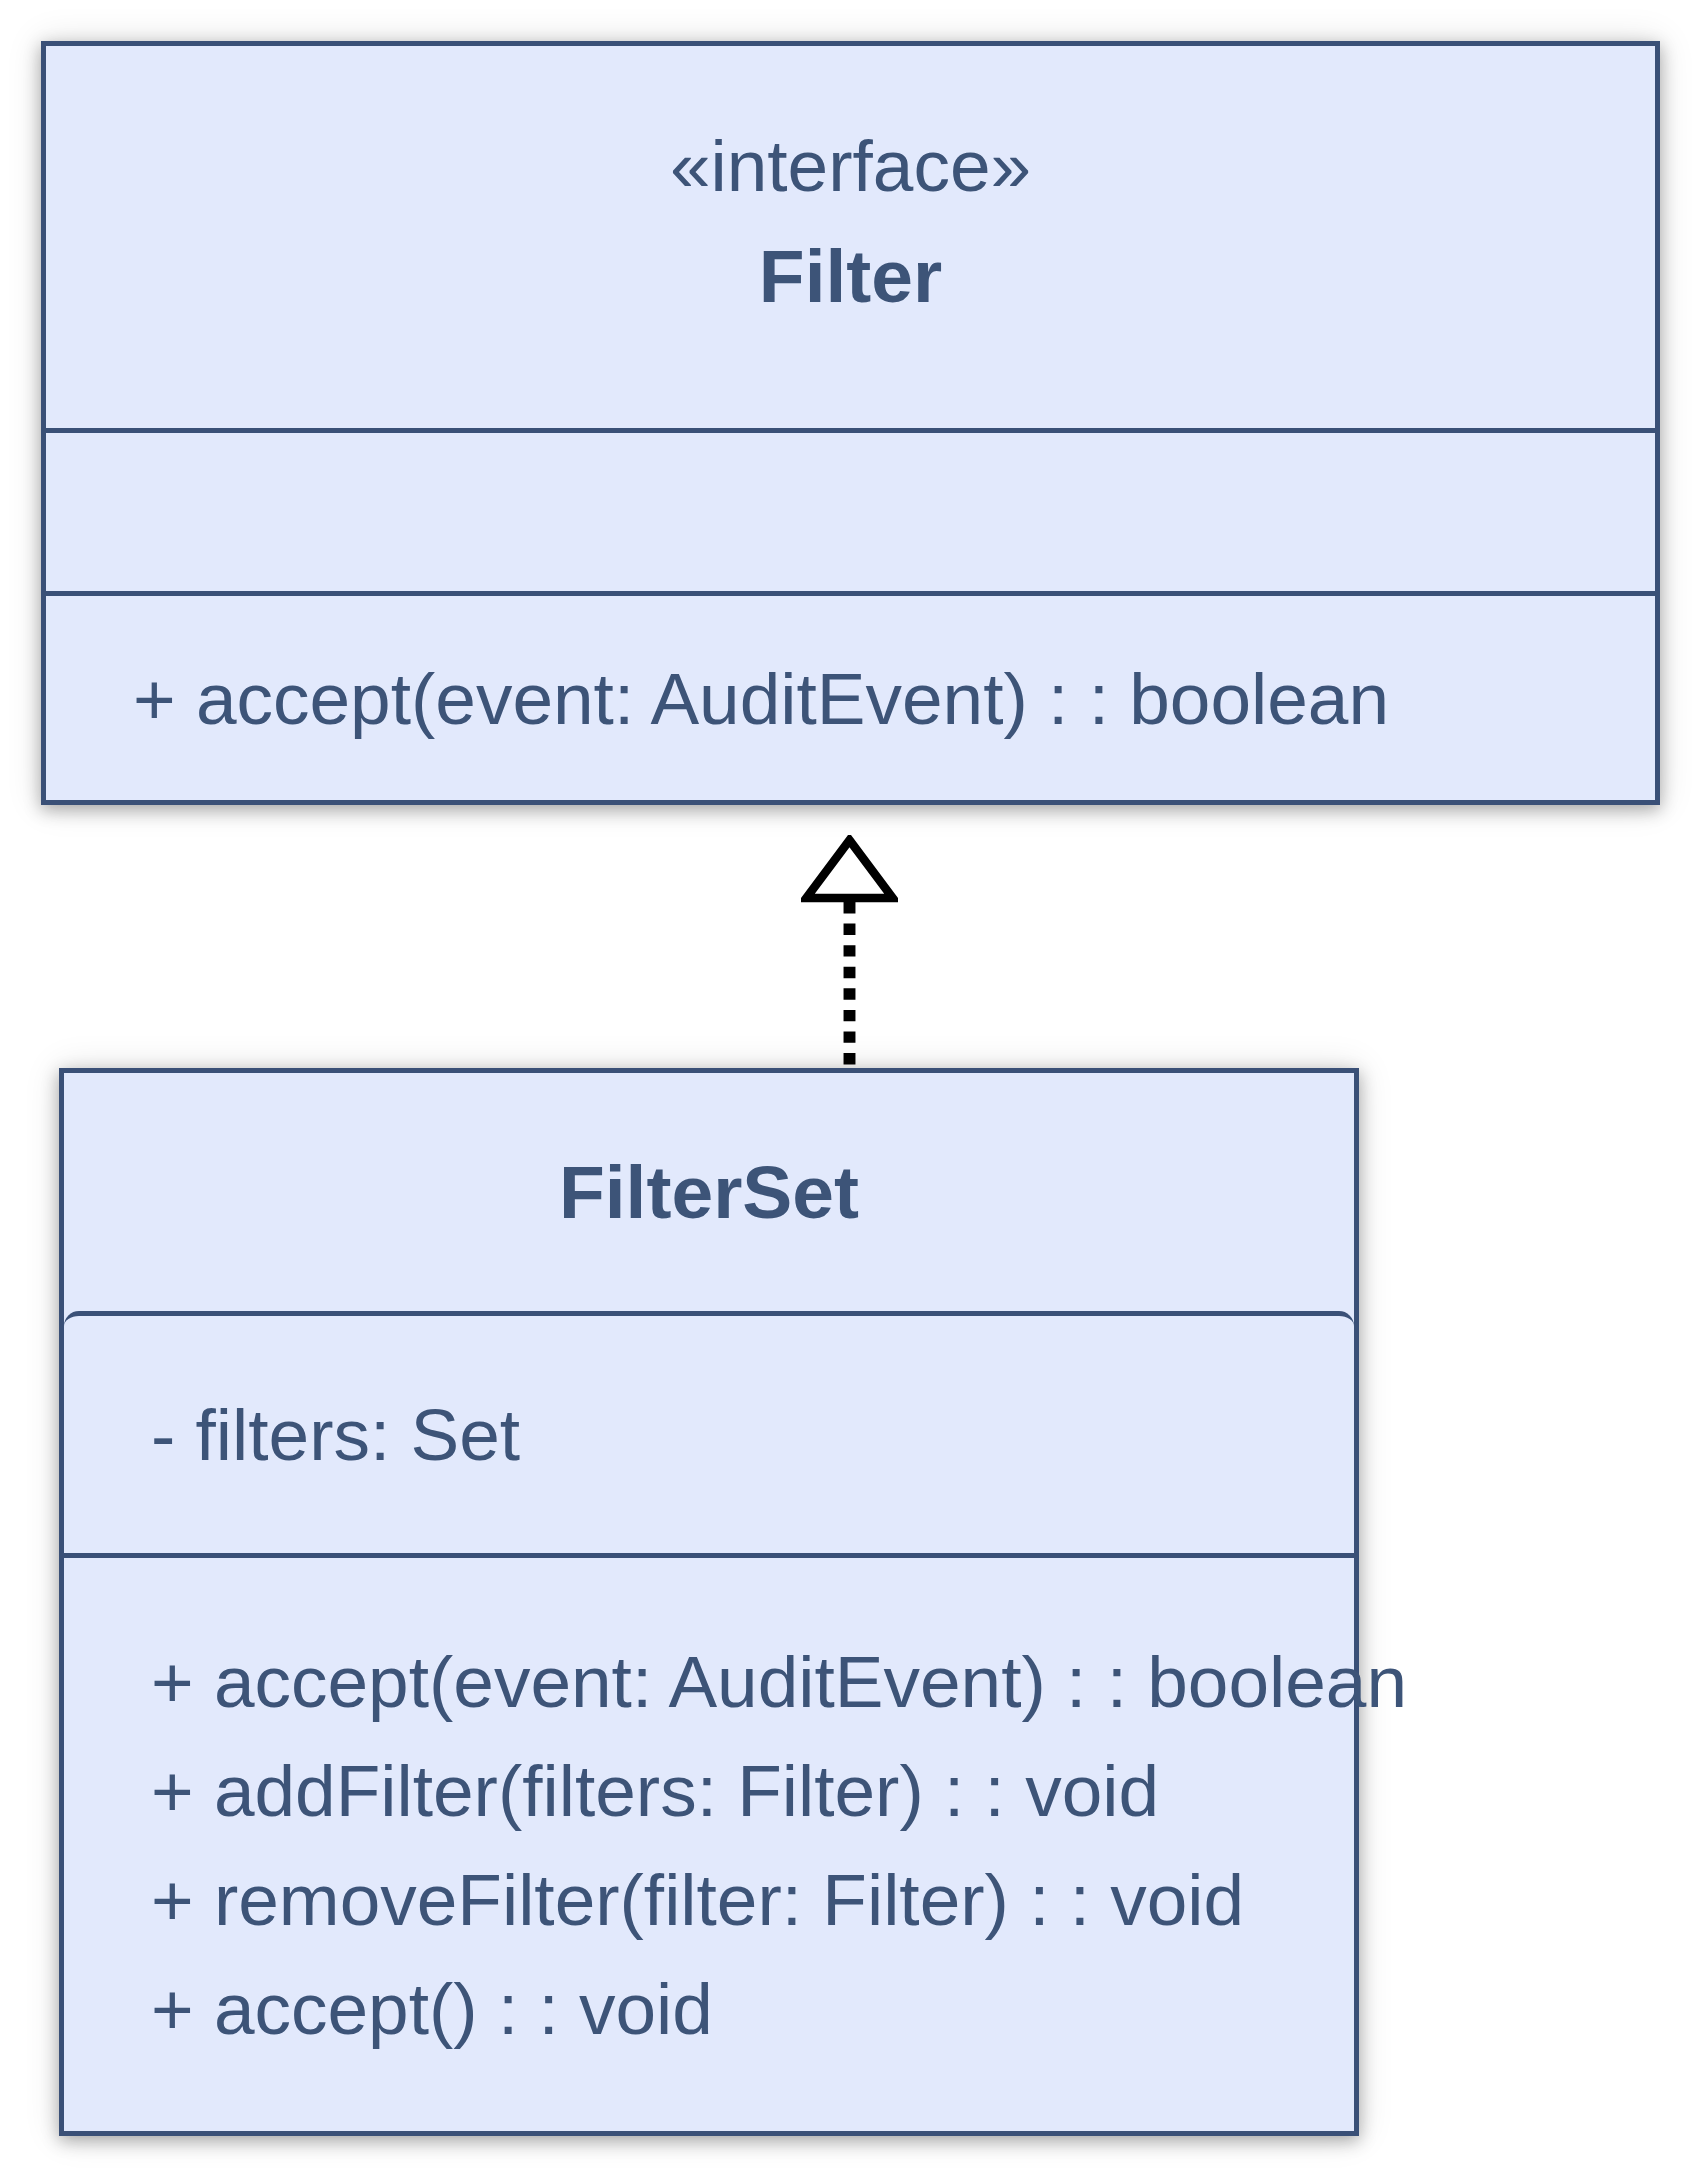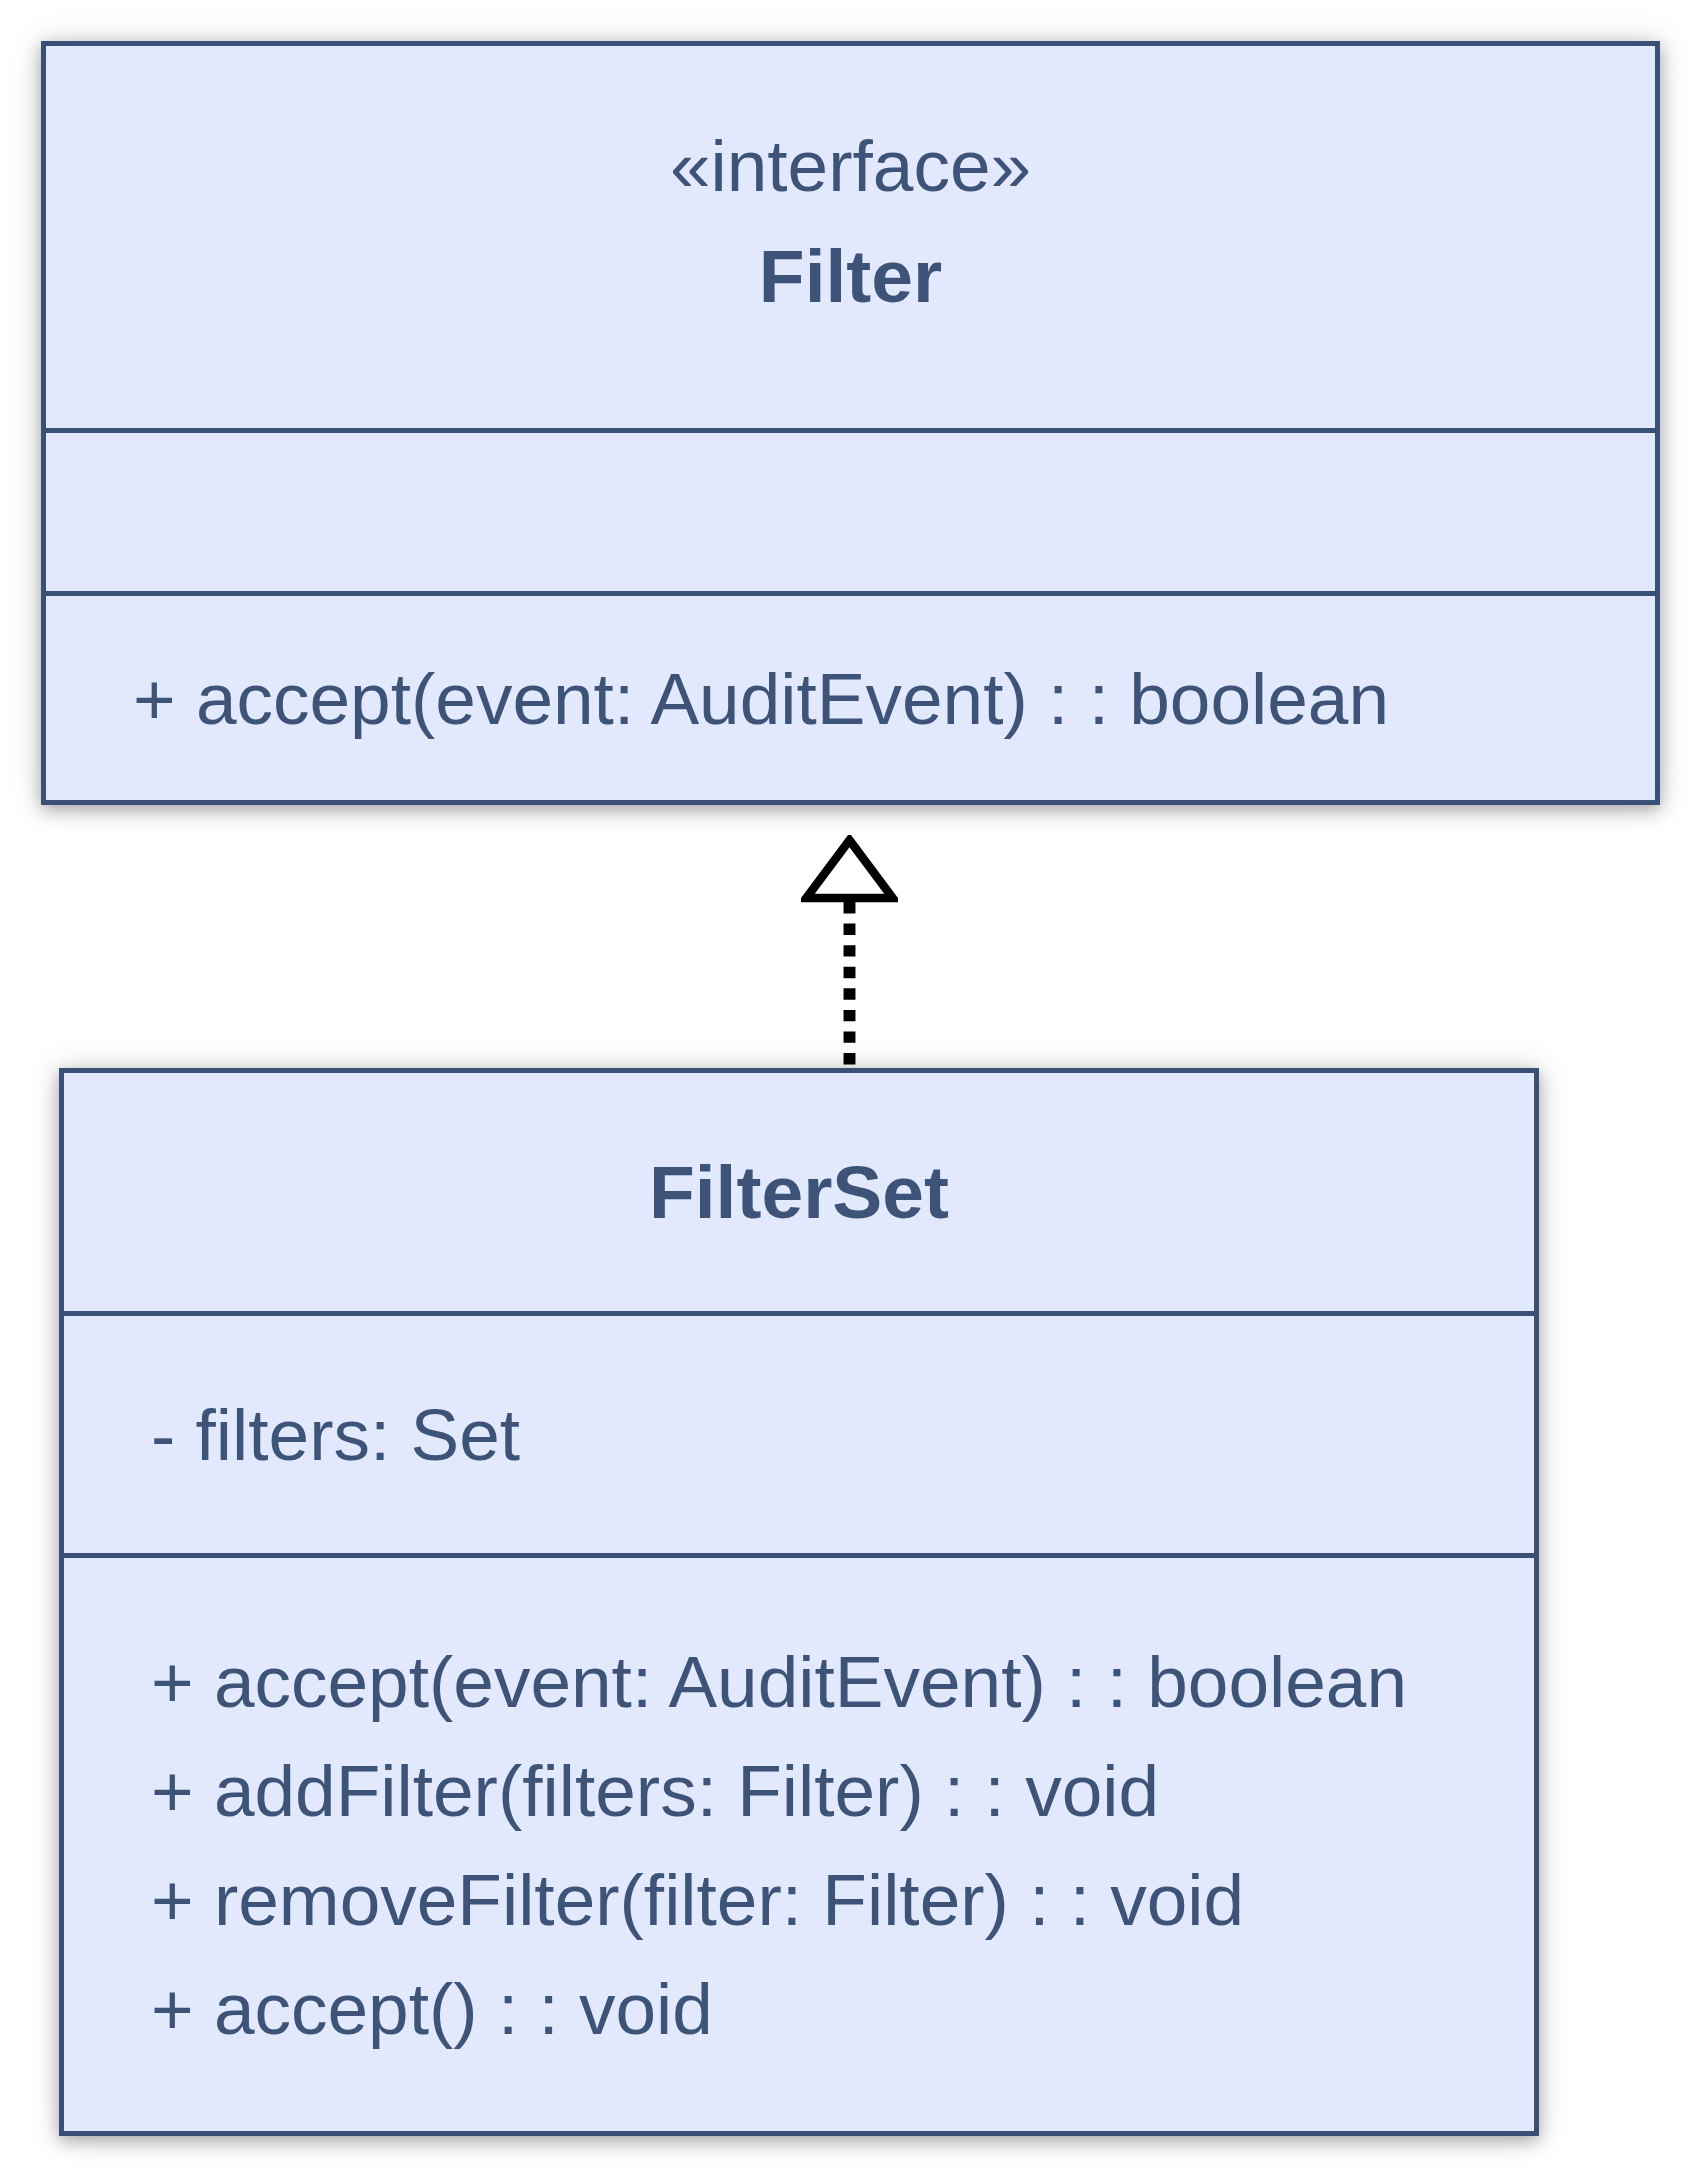--- a/index.html
+++ b/index.html
@@ -29,21 +29,21 @@
   #filter-box {
     left: 41px;
     top: 41px;
     width: 1619px;
     height: 764px;
     gap: 32px;
   }
   #filterset-box {
     left: 59px;
     top: 1068px;
-    width: 1480px;
+    width: 1300px;
     height: 1068px;
   }
   .compartment {
     box-sizing: border-box;
     flex: 0 0 auto;
   }
   .compartment.divided {
     border-top: 5.1px solid #3a5077;
   }
   .header-compartment {
@@ -72,21 +72,21 @@
   }
   .member-line {
     font-size: 73px;
     line-height: 109px;
     white-space: nowrap;
   }
   #filter-header    { height: 350px; }
   #filter-attrs     { height: 131px; }
   #filter-methods   { flex: 1 1 auto; }
   #filterset-header { height: 238px; }
-  #filterset-attrs  { height: 242px; }
+  #filterset-attrs  { height: 242px; border-radius: 15px; }
   #filterset-methods{ flex: 1 1 auto; }
   #realization-arrow {
     position: absolute;
     left: 801px;
     top: 835px;
     width: 97px;
     height: 234px;
   }
 </style>
 </head>

